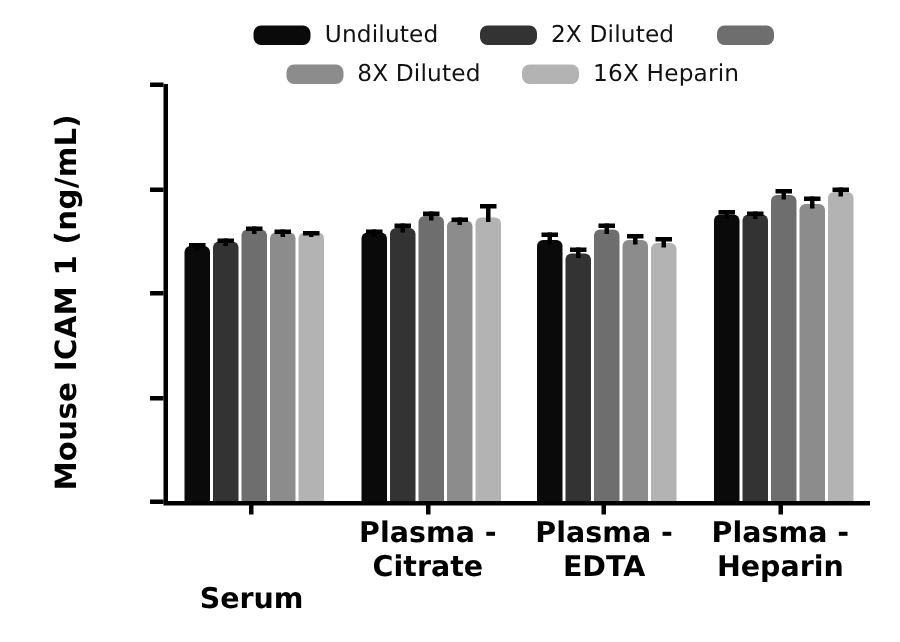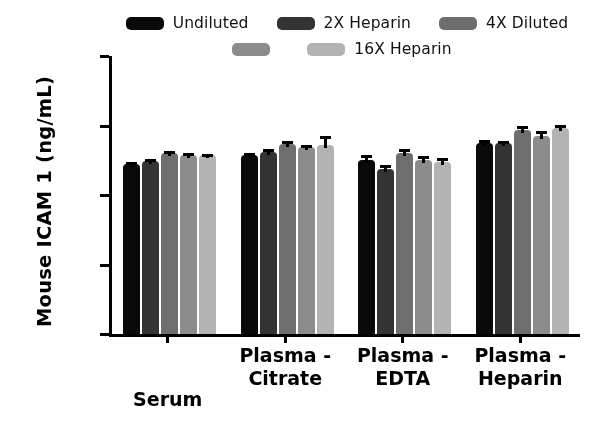--- a/index.html
+++ b/index.html
@@ -59,30 +59,30 @@
 <div id="chart-root">
 
   <div class="legend">
     <div class="legend-row row1">
       <div class="legend-item">
         <span class="legend-swatch" style="background: rgb(10, 10, 10);"></span>
         <span class="legend-label">Undiluted</span>
       </div>
       <div class="legend-item">
         <span class="legend-swatch" style="background: rgb(51, 51, 51);"></span>
-        <span class="legend-label">2X Heparin</span>
+        <span class="legend-label">2X Diluted</span>
       </div>
       <div class="legend-item">
         <span class="legend-swatch" style="background: rgb(110, 110, 110);"></span>
-        <span class="legend-label">4X Diluted</span>
       </div>
     </div>
     <div class="legend-row row2">
       <div class="legend-item">
         <span class="legend-swatch" style="background: rgb(140, 140, 140);"></span>
+        <span class="legend-label">8X Diluted</span>
       </div>
       <div class="legend-item">
         <span class="legend-swatch" style="background: rgb(179, 179, 179);"></span>
         <span class="legend-label">16X Heparin</span>
       </div>
     </div>
   </div>
 
   <div class="ylabel">Mouse ICAM 1 (ng/mL)</div>
 

